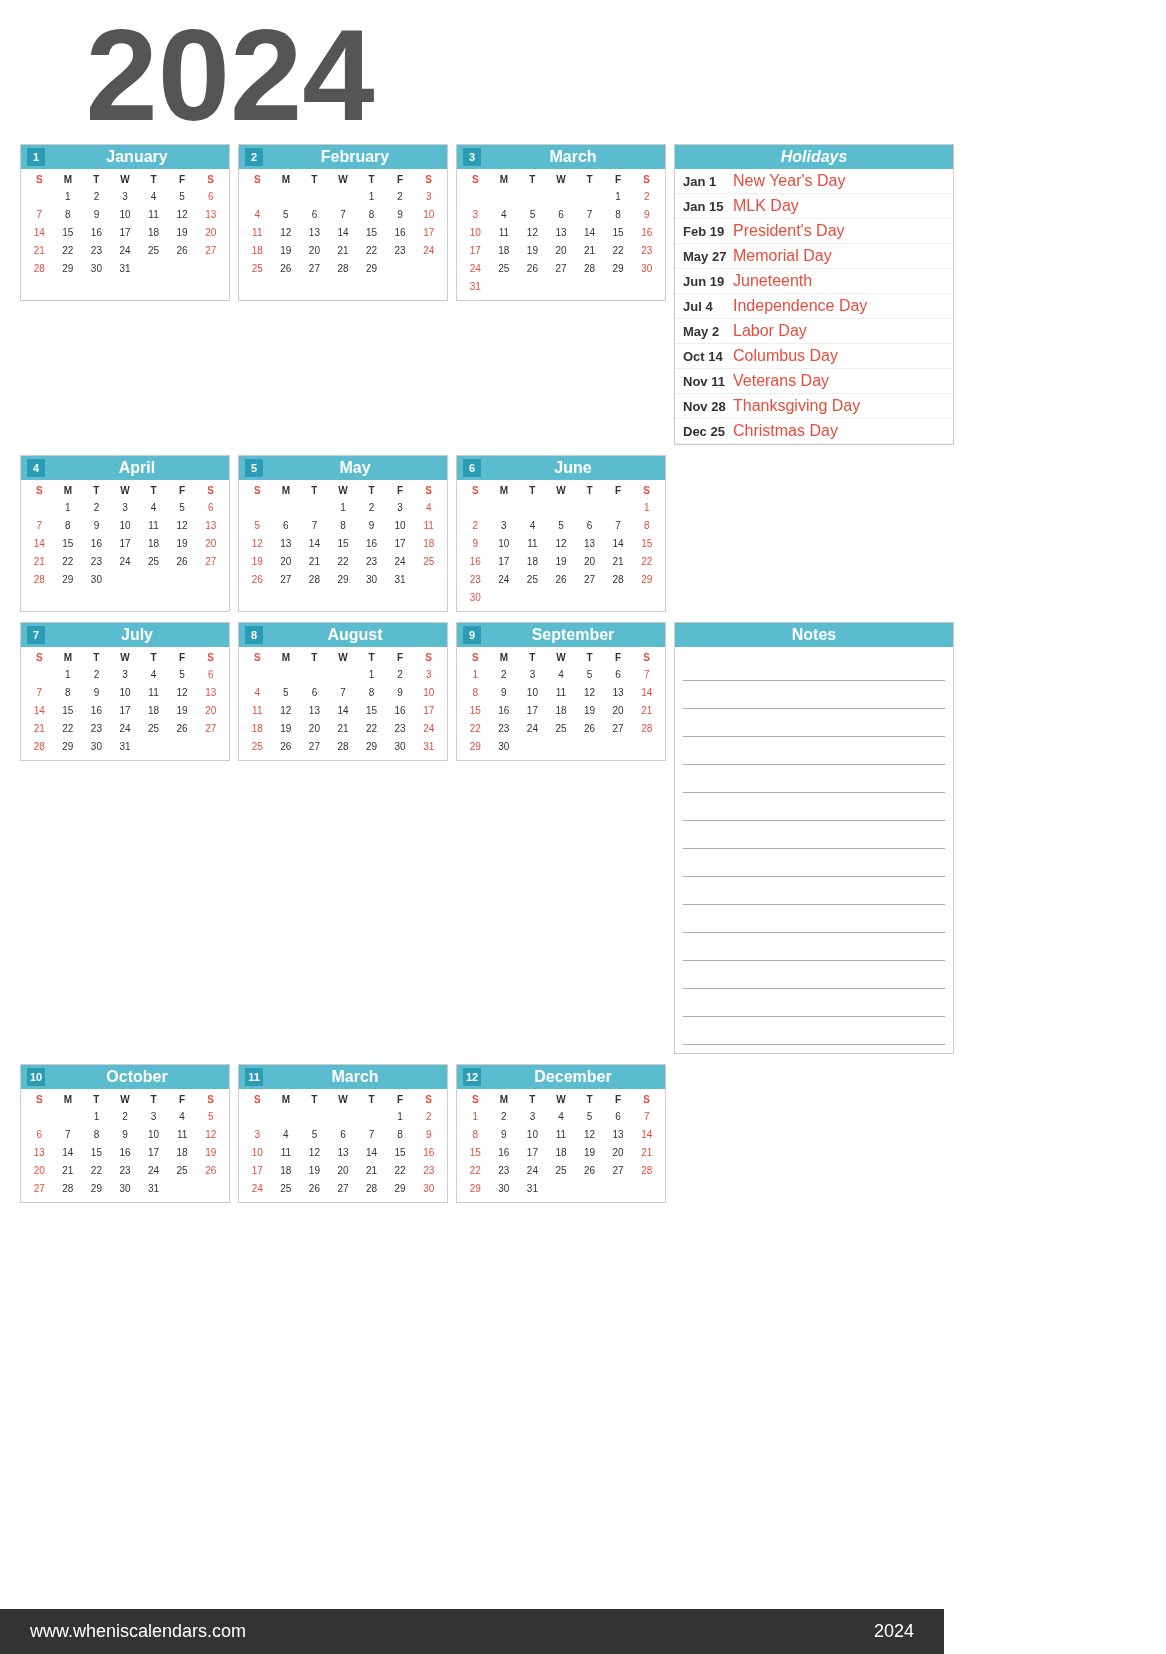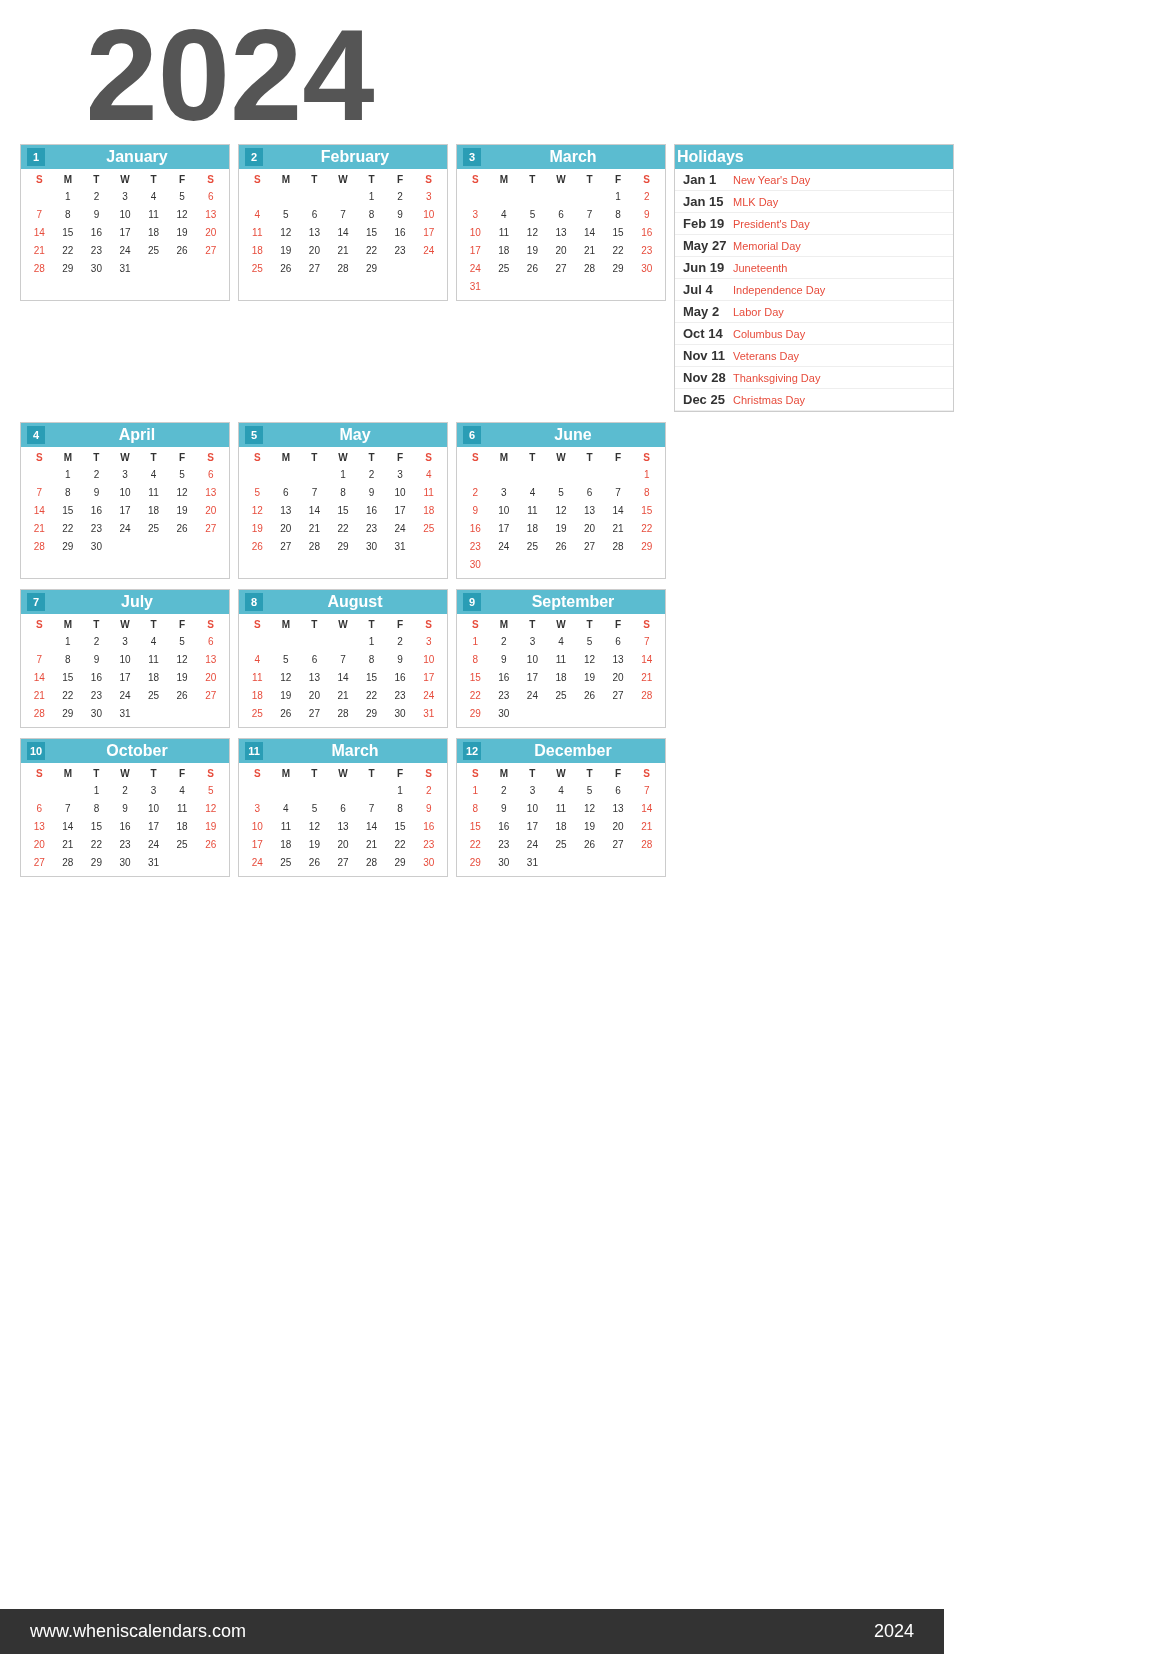--- a/index.html
+++ b/index.html
@@ -118,38 +118,39 @@
     
     .holidays-panel {
       flex: 0 0 280px;
       border: 1px solid #ccc;
     }
     .holidays-header {
       background: #5bbcd0;
       color: #fff;
       font-size: 16px;
       font-weight: bold;
-      padding: 3px 2px;
-      text-align: left;
+      padding: 3px 8px;
+      text-align: center;
+      font-style: italic;
     }
     .holiday-item {
       display: flex;
       align-items: center;
       padding: 3px 8px;
       border-bottom: 1px solid #eee;
     }
     .holiday-date {
       font-size: 13px;
       color: #333;
       font-weight: bold;
       width: 50px;
       flex-shrink: 0;
     }
     .holiday-name {
-      font-size: 11px;
+      font-size: 16px;
       color: #e74c3c;
     }
 
     
     .notes-panel {
       flex: 0 0 280px;
       border: 1px solid #ccc;
     }
     .notes-header {
       background: #5bbcd0;
@@ -844,20 +845,39 @@
                 <div class="day-cell">30</div>
                 <div class="day-cell empty"></div>
                 <div class="day-cell empty"></div>
                 <div class="day-cell empty"></div>
                 <div class="day-cell empty"></div>
                 <div class="day-cell sunday empty"></div>
               </div>
             </div>
           </div>
         </div>
+      <div class="notes-panel">
+        <div class="notes-header">Notes</div>
+        <div id="notes-lines" style="padding: 6px 0px;">
+            <div class="note-line"></div>
+            <div class="note-line"></div>
+            <div class="note-line"></div>
+            <div class="note-line"></div>
+            <div class="note-line"></div>
+            <div class="note-line"></div>
+            <div class="note-line"></div>
+            <div class="note-line"></div>
+            <div class="note-line"></div>
+            <div class="note-line"></div>
+            <div class="note-line"></div>
+            <div class="note-line"></div>
+            <div class="note-line"></div>
+            <div class="note-line"></div>
+          </div>
+      </div>
     </div>
 
     <div class="months-and-side row4">
       <div class="months-col" id="row4-months">
           <div class="month-block">
             <div class="month-header">
               <div class="month-number">10</div>
               <div class="month-name">October</div>
             </div>
             <div class="month-grid">

